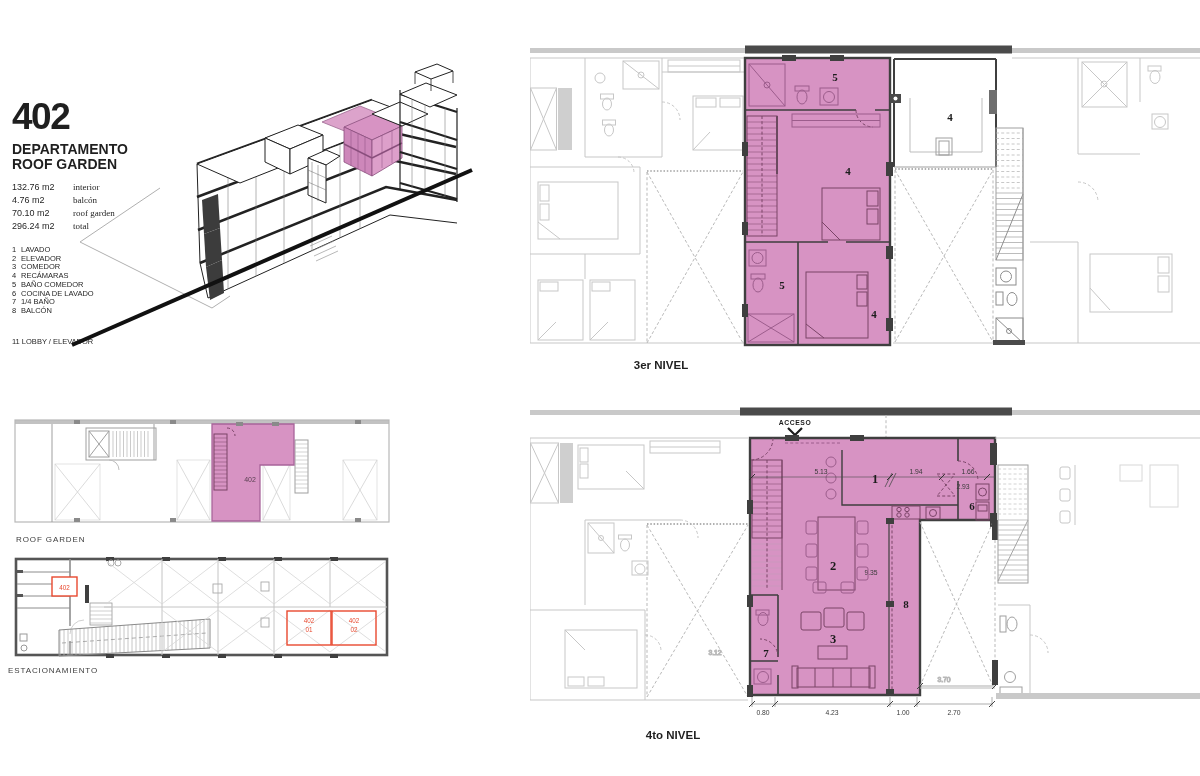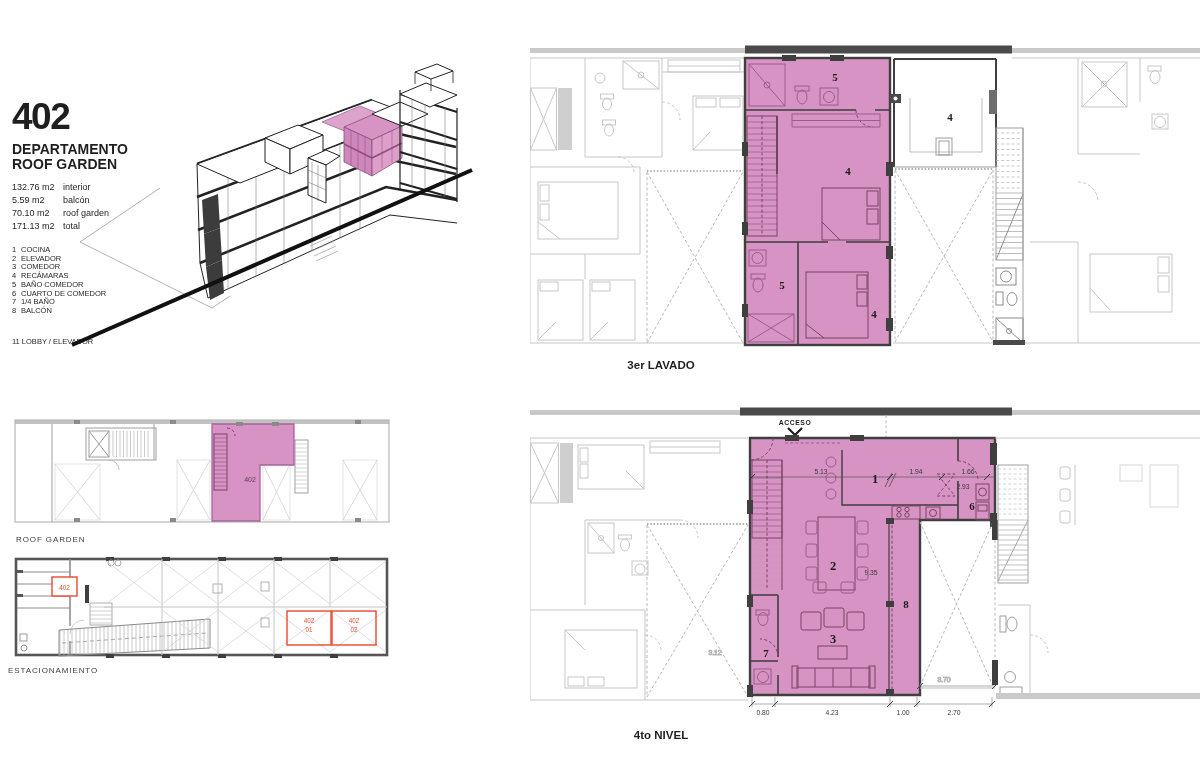--- a/index.html
+++ b/index.html
@@ -10,21 +10,21 @@
   .canvas{position:relative;width:1200px;height:776px;background:#fff;overflow:hidden;
           font-family:"Liberation Sans",sans-serif;color:var(--text-dark);}
   
   .info{position:absolute;left:12px;top:98px;width:160px;}
   .unit-no{font-size:37px;font-weight:800;letter-spacing:-1.5px;line-height:1;}
   .title{font-size:14px;font-weight:700;line-height:15px;}
   .title.first{margin-top:7px;}
   .areas{margin-top:9px;}
   .area-row{display:flex;font-size:9px;line-height:13px;}
   .area-row .val{width:46px;text-align:left;}
-  .area-row .lab{margin-left:5px;}
+  .area-row .lab{margin-left:15px;font-family:Liberation Serif, serif;}
   .legend{margin-top:13px;}
   .leg-row{display:flex;font-size:7.5px;line-height:8.7px;}
   .leg-row .num{width:9px;}
   .lobby{margin-top:21px;font-size:7.5px;}
   
   .plan-label{position:absolute;font-size:11.5px;font-weight:700;text-align:center;width:262px;}
   .small-label{position:absolute;font-size:8px;letter-spacing:.9px;color:#3c3c3c;}
   
   svg{position:absolute;}
   .ln-g{stroke:#c7c7c7;fill:none;stroke-width:1;}
@@ -51,56 +51,56 @@
   <div class="info">
     <div class="unit-no">402</div>
     <div class="title first">DEPARTAMENTO</div>
     <div class="title">ROOF GARDEN</div>
     <div class="areas">
       <div class="area-row">
           <span class="val">132.76 m2</span>
           <span class="lab">interior</span>
         </div>
       <div class="area-row">
-          <span class="val">5.59 m2</span>
+          <span class="val">4.76 m2</span>
           <span class="lab">balcón</span>
         </div>
       <div class="area-row">
           <span class="val">70.10 m2</span>
           <span class="lab">roof garden</span>
         </div>
       <div class="area-row">
-          <span class="val">171.13 m2</span>
+          <span class="val">296.24 m2</span>
           <span class="lab">total</span>
         </div>
     </div>
     <div class="legend">
       <div class="leg-row">
           <span class="num">1</span>
-          <span>COCINA</span>
+          <span>LAVADO</span>
         </div>
       <div class="leg-row">
           <span class="num">2</span>
           <span>ELEVADOR</span>
         </div>
       <div class="leg-row">
           <span class="num">3</span>
           <span>COMEDOR</span>
         </div>
       <div class="leg-row">
           <span class="num">4</span>
           <span>RECÁMARAS</span>
         </div>
       <div class="leg-row">
           <span class="num">5</span>
           <span>BAÑO COMEDOR</span>
         </div>
       <div class="leg-row">
           <span class="num">6</span>
-          <span>CUARTO DE COMEDOR</span>
+          <span>COCINA DE LAVADO</span>
         </div>
       <div class="leg-row">
           <span class="num">7</span>
           <span>1/4 BAÑO</span>
         </div>
       <div class="leg-row">
           <span class="num">8</span>
           <span>BALCÓN</span>
         </div>
     </div>
@@ -395,21 +395,21 @@
       <circle cx="630" cy="80" r="5.5"></circle>
         <rect x="622" y="72" width="16" height="15"></rect>
       <rect x="560" y="212" width="82" height="58"></rect>
         <rect x="628" y="215" width="11" height="16"></rect>
         <rect x="628" y="234" width="11" height="16"></rect>
         <path d="M560,246 L580,268"></path>
       <path class="dash" d="M548,140 A20,20 0 0 1 568,160"></path>
       <path d="M500,200 H548 M548,200 V301"></path>
     </g>
   </svg>
-  <div class="plan-label" style="left:530px;top:359px">3er LAVADO</div>
+  <div class="plan-label" style="left:530px;top:359px">3er NIVEL</div>
 
   <svg style="left:530px;top:405px" width="670" height="330" viewBox="0 0 670 330">
     <rect x="0" y="5" width="670" height="5" fill="#c9c9c9"></rect>
     <rect x="210" y="2.5" width="272" height="8" fill="#4a4a4a"></rect>
     <text class="acceso" x="265" y="20">ACCESO</text>
     <path d="M258,23 L265,30 L272,23" stroke="#1c1c1c" stroke-width="2.2" fill="none"></path>
     <path class="dash" d="M356,10 V33" stroke="#b9b9b9" fill="none"></path>
     <g class="ln-g">
       <path d="M0,33 H218 M0,33 V295 M0,295 H218"></path>
       <rect x="0.5" y="38" width="28" height="60"></rect>
@@ -583,15 +583,15 @@
       <rect x="470" y="211" width="6" height="16" stroke="#9f9f9f"></rect>
         <ellipse cx="482" cy="219" rx="5" ry="7" stroke="#9f9f9f"></ellipse>
       <circle cx="480" cy="272" r="5.5" stroke="#9f9f9f"></circle>
         <rect x="470" y="282" width="22" height="10" stroke="#9f9f9f"></rect>
       <path class="dash" d="M500,230 A18,18 0 0 1 518,248"></path>
       <rect x="620" y="60" width="28" height="42" stroke="#d8d8d8"></rect>
         <rect x="590" y="60" width="22" height="16" stroke="#d8d8d8"></rect>
       <rect x="466" y="288" width="204" height="6" fill="#c9c9c9" stroke="none"></rect>
     </g>
   </svg>
-  <div class="plan-label" style="left:530px;top:729px">4to NIVEL</div>
+  <div class="plan-label" style="left:542px;top:729px">4to NIVEL</div>
 
 </div>
 
 </body></html>

